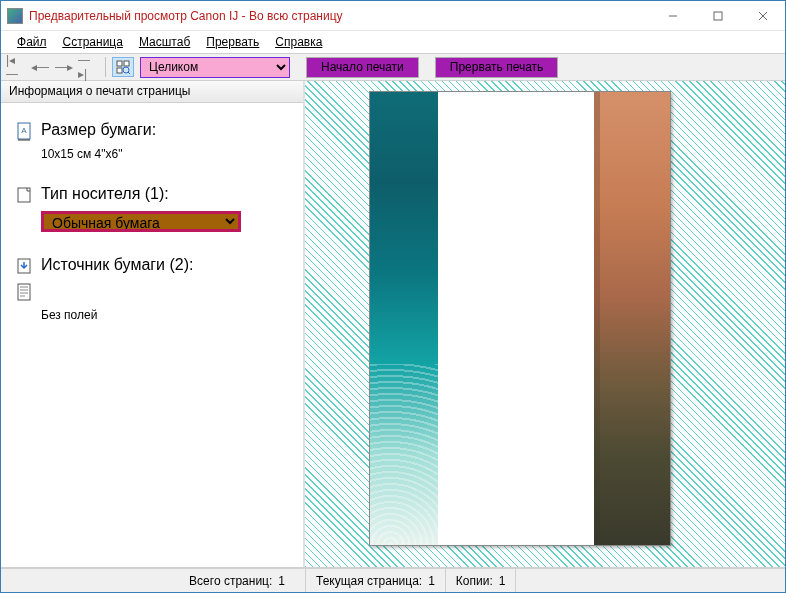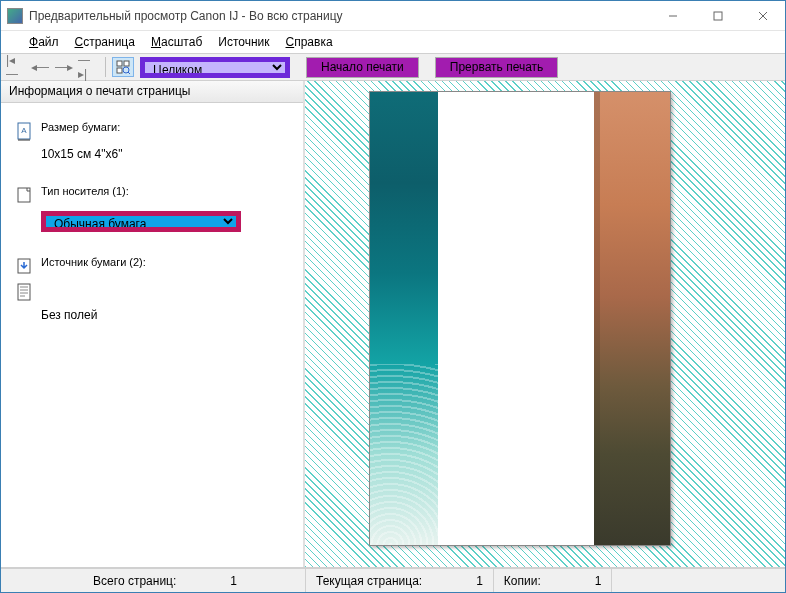--- a/index.html
+++ b/index.html
@@ -19,31 +19,32 @@
   background: #fff;
   display: flex;
   align-items: center;
   border-bottom: 1px solid #e5e5e5;
 }
 .titlebar-icon {
   width: 16px; height: 16px; margin: 0 6px;
   background: linear-gradient(135deg,#4a8,#46a);
   border: 1px solid #888;
 }
-.titlebar-title { flex: 1; color: #404040; font-size: 12px; }
+.titlebar-title { flex: 1; color: #b91c1c; font-size: 12px; }
 .titlebar-btn {
   width: 45px; height: 29px; display:flex; align-items:center; justify-content:center;
   color:#666;
 }
 .menubar {
   height: 22px;
   display: flex;
   align-items: center;
-  padding: 0 20px;
+  padding: 0 8px;
   background:#fff;
+  text-decoration:underline;
 }
 .menu-item {
   padding: 2px 8px;
   cursor: default;
 }
 .menu-item u { text-decoration: underline; }
 .toolbar {
   height: 28px;
   border-top: 1px solid #d0d0d0;
   border-bottom: 1px solid #d0d0d0;
@@ -57,21 +58,21 @@
   width: 22px; height: 20px; display:flex; align-items:center; justify-content:center;
   color:#777; font-size:12px; border:1px solid transparent;
 }
 .tool-sep { width:1px; height:20px; background:#c0c0c0; margin:0 4px; }
 .thumb-icon {
   width: 22px; height:20px; border:1px solid #7eb4ea; background:#cde6f7;
   display:flex; align-items:center; justify-content:center;
 }
 .thumb-icon svg { width:14px; height:14px; }
 .zoom-select {
-  height: 21px; width: 150px; border:5px solid #6d28d9; background:#c4b5fd;
+  height: 21px; width: 150px; border:1px solid #6d28d9; background:#f9a8d4;
   padding: 0 4px; font-size:12px; font-family:inherit;
   margin-left: 4px;
 }
 .tool-btn {
   height: 21px; padding: 0 14px; border:1px solid #adadad; background:#a21caf;
   font-size:12px; font-family:inherit; margin-left: 14px;
   cursor: default;
 }
 .main {
   flex:1; display:flex; min-height:0;
@@ -87,25 +88,25 @@
   border-bottom:1px solid #cfcfcf;
   padding: 3px 8px;
   font-size:12px;
 }
 .sidebar-body {
   flex:1; padding: 18px 14px; overflow:auto;
   background:#fff;
 }
 .info-row { display:flex; margin-bottom: 6px; }
 .info-icon { width:20px; height:20px; margin-right:6px; flex-shrink:0; }
-.info-label { font-size:11px; }
+.info-label { font-size:16px; }
 .info-value { margin-left: 26px; font-size:12px; margin-bottom: 24px; }
 .info-select {
-  width: 200px; height: 21px; border:5px solid #be185d; background:#0ea5e9;
-  font-size:12px; font-family:inherit; padding:0 4px; margin-left:26px; margin-bottom:24px;
+  width: 200px; height: 21px; border:3px solid #be185d; background:#a16207;
+  font-size:14px; font-family:inherit; padding:0 4px; margin-left:26px; margin-bottom:24px;
 }
 .preview-area {
   flex:1;
   position:relative;
   overflow:hidden;
 }
 .hatch {
   position:absolute; inset:0;
   background-image: repeating-linear-gradient(45deg,#5dd0c8 0,#5dd0c8 1px,#fff 1px,#fff 5px);
 }
@@ -145,21 +146,20 @@
   height: 24px;
   border-top:1px solid #d0d0d0;
   display:flex; align-items:center;
   background:#f0f0f0;
 }
 .status-cell {
   height:100%; display:flex; align-items:center;
   padding: 0 10px;
   border-left:1px solid #d0d0d0;
   font-size:12px;
-  gap:48px;
 }
 .status-cell:first-child { border-left:none; }
 .status-label { margin-right: 6px; }
 .under-hr { height:1px; background:#d0d0d0; }
 </style>
 </head>
 <body>
 
 <div class="titlebar">
   <div class="titlebar-icon"></div>
@@ -179,21 +179,21 @@
         <line x1="1" y1="1" x2="9" y2="9" stroke="currentColor"></line>
         <line x1="9" y1="1" x2="1" y2="9" stroke="currentColor"></line>
       </svg>
   </div>
 </div>
 
 <div class="menubar">
   <div class="menu-item"><span><u>Ф</u><span>айл</span></span></div>
   <div class="menu-item"><span><u>С</u><span>страница</span></span></div>
   <div class="menu-item"><span><u>М</u><span>асштаб</span></span></div>
-  <div class="menu-item"><span>Источник</span></div>
+  <div class="menu-item"><span>Прервать</span></div>
   <div class="menu-item"><span><u>С</u><span>правка</span></span></div>
 </div>
 
 <div class="toolbar">
   <div class="nav-icon">|◂—</div>
   <div class="nav-icon">◂—</div>
   <div class="nav-icon">—▸</div>
   <div class="nav-icon">—▸|</div>
   <div class="tool-sep"></div>
   <div class="thumb-icon">

